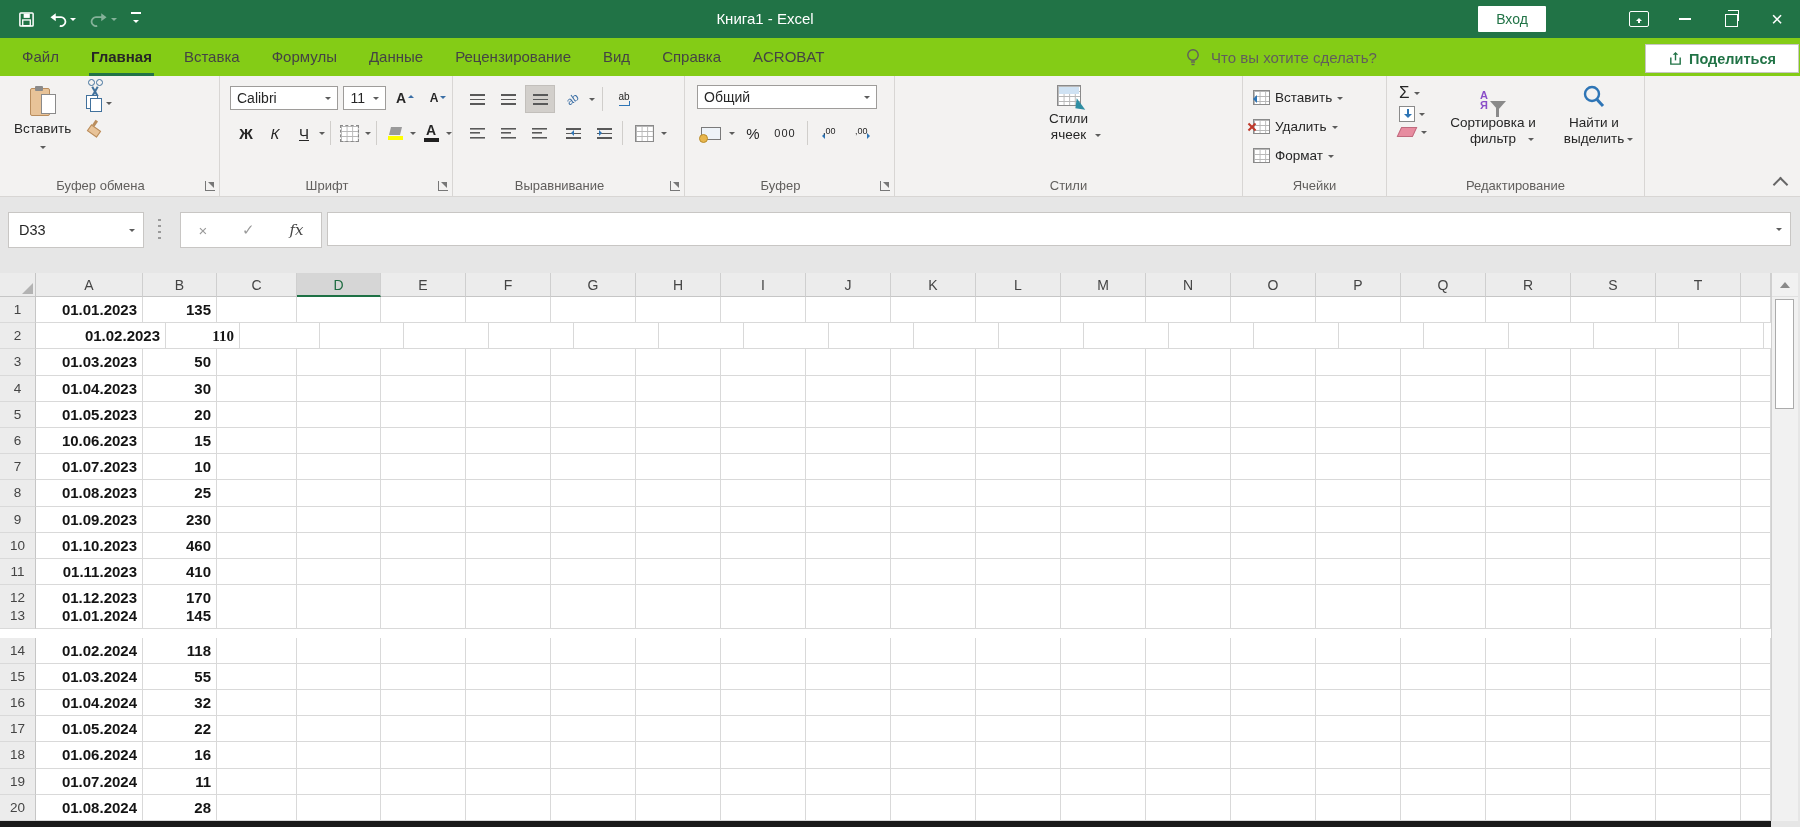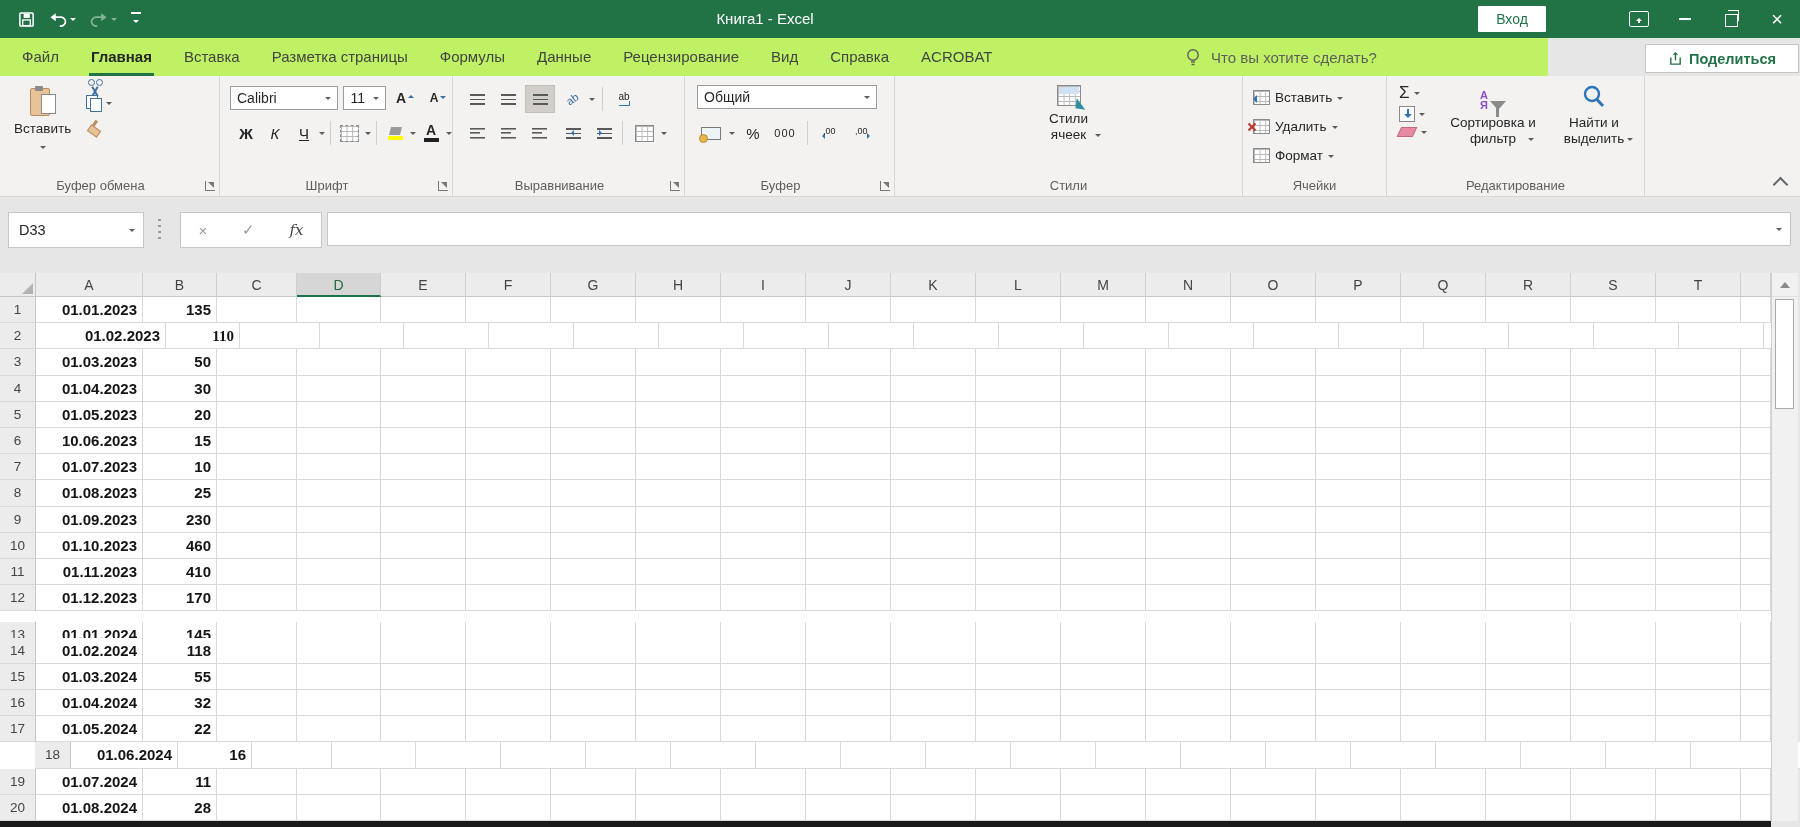--- a/index.html
+++ b/index.html
@@ -20,21 +20,21 @@
   .restore-glyph:before{content:"";position:absolute;left:2px;top:-5px;width:10px;height:10px;border:1.5px solid #fff;border-bottom:none;border-left:none;}
   .close-glyph{font-size:20px;line-height:20px;color:#fff;font-weight:400;}
   .ribopt-glyph{position:relative;width:18px;height:14px;border:1.5px solid #fff;border-radius:2px;}
   .ribopt-glyph:before{content:"";position:absolute;left:6px;top:3px;width:0;height:0;border:3.5px solid transparent;border-bottom-color:#fff;}
   .ribopt-glyph:after{content:"";position:absolute;left:8px;top:7px;width:1.5px;height:4px;background:#fff;}
   
   .dd{width:0;height:0;border:3.5px solid transparent;border-top-color:#5c5c5c;display:inline-block;margin-top:4px;}
   .dd.white{border-top-color:#fff;}
   .dd.sm{border-width:3px;}
   
-  #tabrow{position:absolute;left:0;top:38px;width:1548px;height:38px;background:#bef264;}
+  #tabrow{position:absolute;left:0;top:38px;width:1800px;height:38px;background:#84cc16;}
   #tabs{position:absolute;left:6px;top:0;height:38px;display:flex;align-items:center;}
   .tab{padding:0 16px;height:38px;line-height:38px;font-size:15px;color:#444;position:relative;white-space:nowrap;}
   .tab.sel{font-weight:bold;color:#262626;}
   .tab.sel:after{content:"";position:absolute;left:14px;right:14px;bottom:0;height:3px;background:#217346;}
   #tellme{position:absolute;left:1185px;top:0;height:38px;display:flex;align-items:center;gap:10px;color:#605e5c;font-size:15px;}
   #share-btn{position:absolute;left:1645px;top:44px;width:152px;height:27px;background:#fff;border:1px solid #c8c6c4;
     display:flex;align-items:center;justify-content:center;gap:6px;color:#217346;font-weight:bold;font-size:14.5px;z-index:5;}
   
   #ribbon{position:absolute;left:0;top:76px;width:1800px;height:120px;background:#f3f2f1;border-bottom:1px solid #d8d6d4;}
   .grp{position:absolute;top:0;height:120px;border-right:1px solid #d8d6d4;box-sizing:border-box;}
@@ -193,21 +193,20 @@
         <span class="close-glyph">×</span>
       </span>
   </div>
 </div>
 
 <div id="tabrow">
   <div id="tabs">
       <div class="tab">Файл</div>
       <div class="tab sel">Главная</div>
       <div class="tab">Вставка</div>
-      <div class="tab">Разметка страницы</div>
       <div class="tab">Формулы</div>
       <div class="tab">Данные</div>
       <div class="tab">Рецензирование</div>
       <div class="tab">Вид</div>
       <div class="tab">Справка</div>
       <div class="tab">ACROBAT</div>
     </div>
   <div id="tellme">
     <span>
       <svg width="16" height="20" viewBox="0 0 16 20">
@@ -804,21 +803,21 @@
         <div class="cell" style="width: 85px; line-height: 26.2px;"></div>
         <div class="cell" style="width: 85px; line-height: 26.2px;"></div>
         <div class="cell" style="width: 85px; line-height: 26.2px;"></div>
         <div class="cell" style="width: 85px; line-height: 26.2px;"></div>
         <div class="cell" style="width: 85px; line-height: 26.2px;"></div>
         <div class="cell" style="width: 85px; line-height: 26.2px;"></div>
         <div class="cell" style="width: 85px; line-height: 26.2px;"></div>
         <div class="cell" style="width: 85px; line-height: 26.2px;"></div>
         <div class="cell" style="width: 30px;"></div>
       </div>
-      <div class="grid-row" style="top: 349px; height: 26.2px; justify-content: center;">
+      <div class="grid-row" style="top: 330px; height: 26.2px; justify-content: center;">
         <div class="rn" style="line-height: 26.2px;">13</div>
         <div class="cell" style="width: 107px; line-height: 26.2px;">01.01.2024</div>
         <div class="cell" style="width: 74px; line-height: 26.2px;">145</div>
         <div class="cell" style="width: 80px; line-height: 26.2px;"></div>
         <div class="cell" style="width: 84px; line-height: 26.2px;"></div>
         <div class="cell" style="width: 85px; line-height: 26.2px;"></div>
         <div class="cell" style="width: 85px; line-height: 26.2px;"></div>
         <div class="cell" style="width: 85px; line-height: 26.2px;"></div>
         <div class="cell" style="width: 85px; line-height: 26.2px;"></div>
         <div class="cell" style="width: 85px; line-height: 26.2px;"></div>
@@ -925,21 +924,21 @@
         <div class="cell" style="width: 85px; line-height: 26.2px;"></div>
         <div class="cell" style="width: 85px; line-height: 26.2px;"></div>
         <div class="cell" style="width: 85px; line-height: 26.2px;"></div>
         <div class="cell" style="width: 85px; line-height: 26.2px;"></div>
         <div class="cell" style="width: 85px; line-height: 26.2px;"></div>
         <div class="cell" style="width: 85px; line-height: 26.2px;"></div>
         <div class="cell" style="width: 85px; line-height: 26.2px;"></div>
         <div class="cell" style="width: 30px;"></div>
       </div>
       <div class="grid-row" style="top: 469.4px; height: 26.2px;">
-        <div class="rn" style="line-height: 26.2px; margin-left: 35px;">18</div>
+        <div class="rn" style="line-height: 26.2px;">18</div>
         <div class="cell" style="width: 107px; line-height: 26.2px;">01.06.2024</div>
         <div class="cell" style="width: 74px; line-height: 26.2px;">16</div>
         <div class="cell" style="width: 80px; line-height: 26.2px;"></div>
         <div class="cell" style="width: 84px; line-height: 26.2px;"></div>
         <div class="cell" style="width: 85px; line-height: 26.2px;"></div>
         <div class="cell" style="width: 85px; line-height: 26.2px;"></div>
         <div class="cell" style="width: 85px; line-height: 26.2px;"></div>
         <div class="cell" style="width: 85px; line-height: 26.2px;"></div>
         <div class="cell" style="width: 85px; line-height: 26.2px;"></div>
         <div class="cell" style="width: 85px; line-height: 26.2px;"></div>

